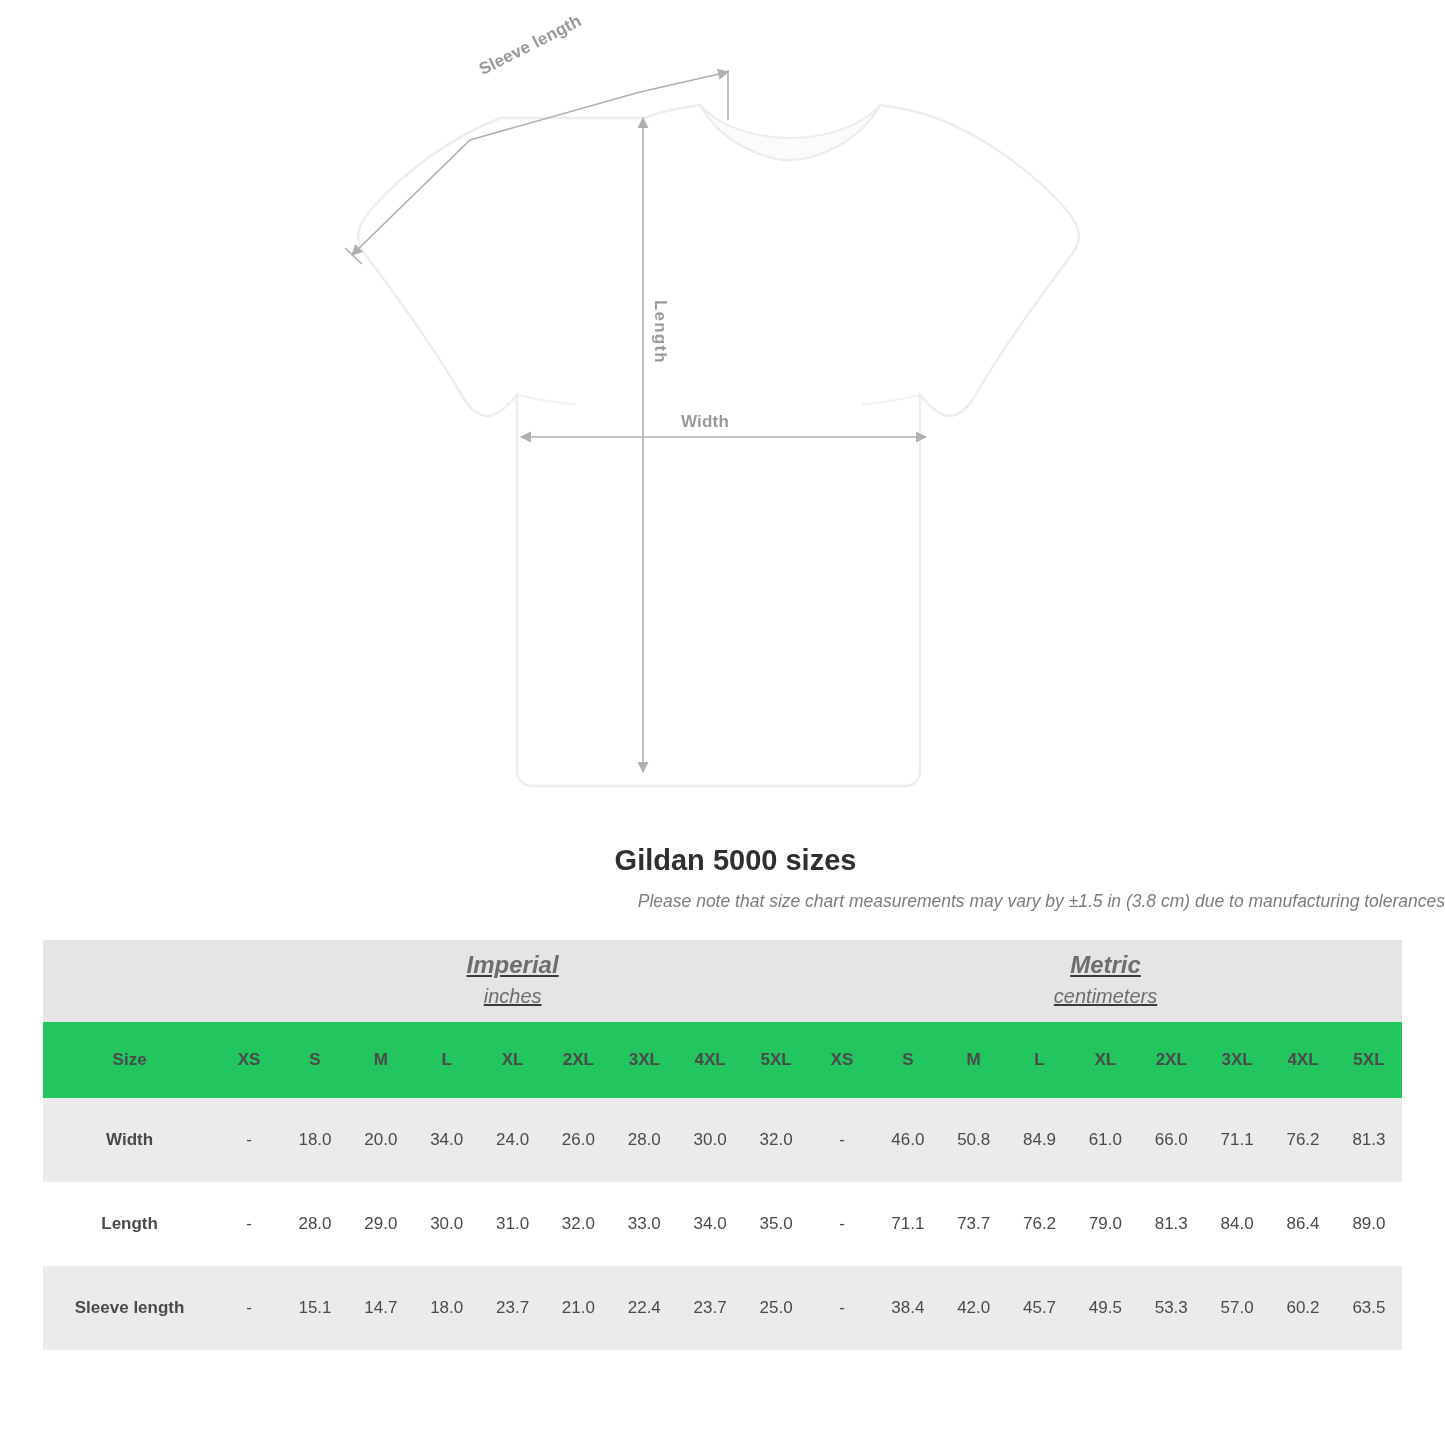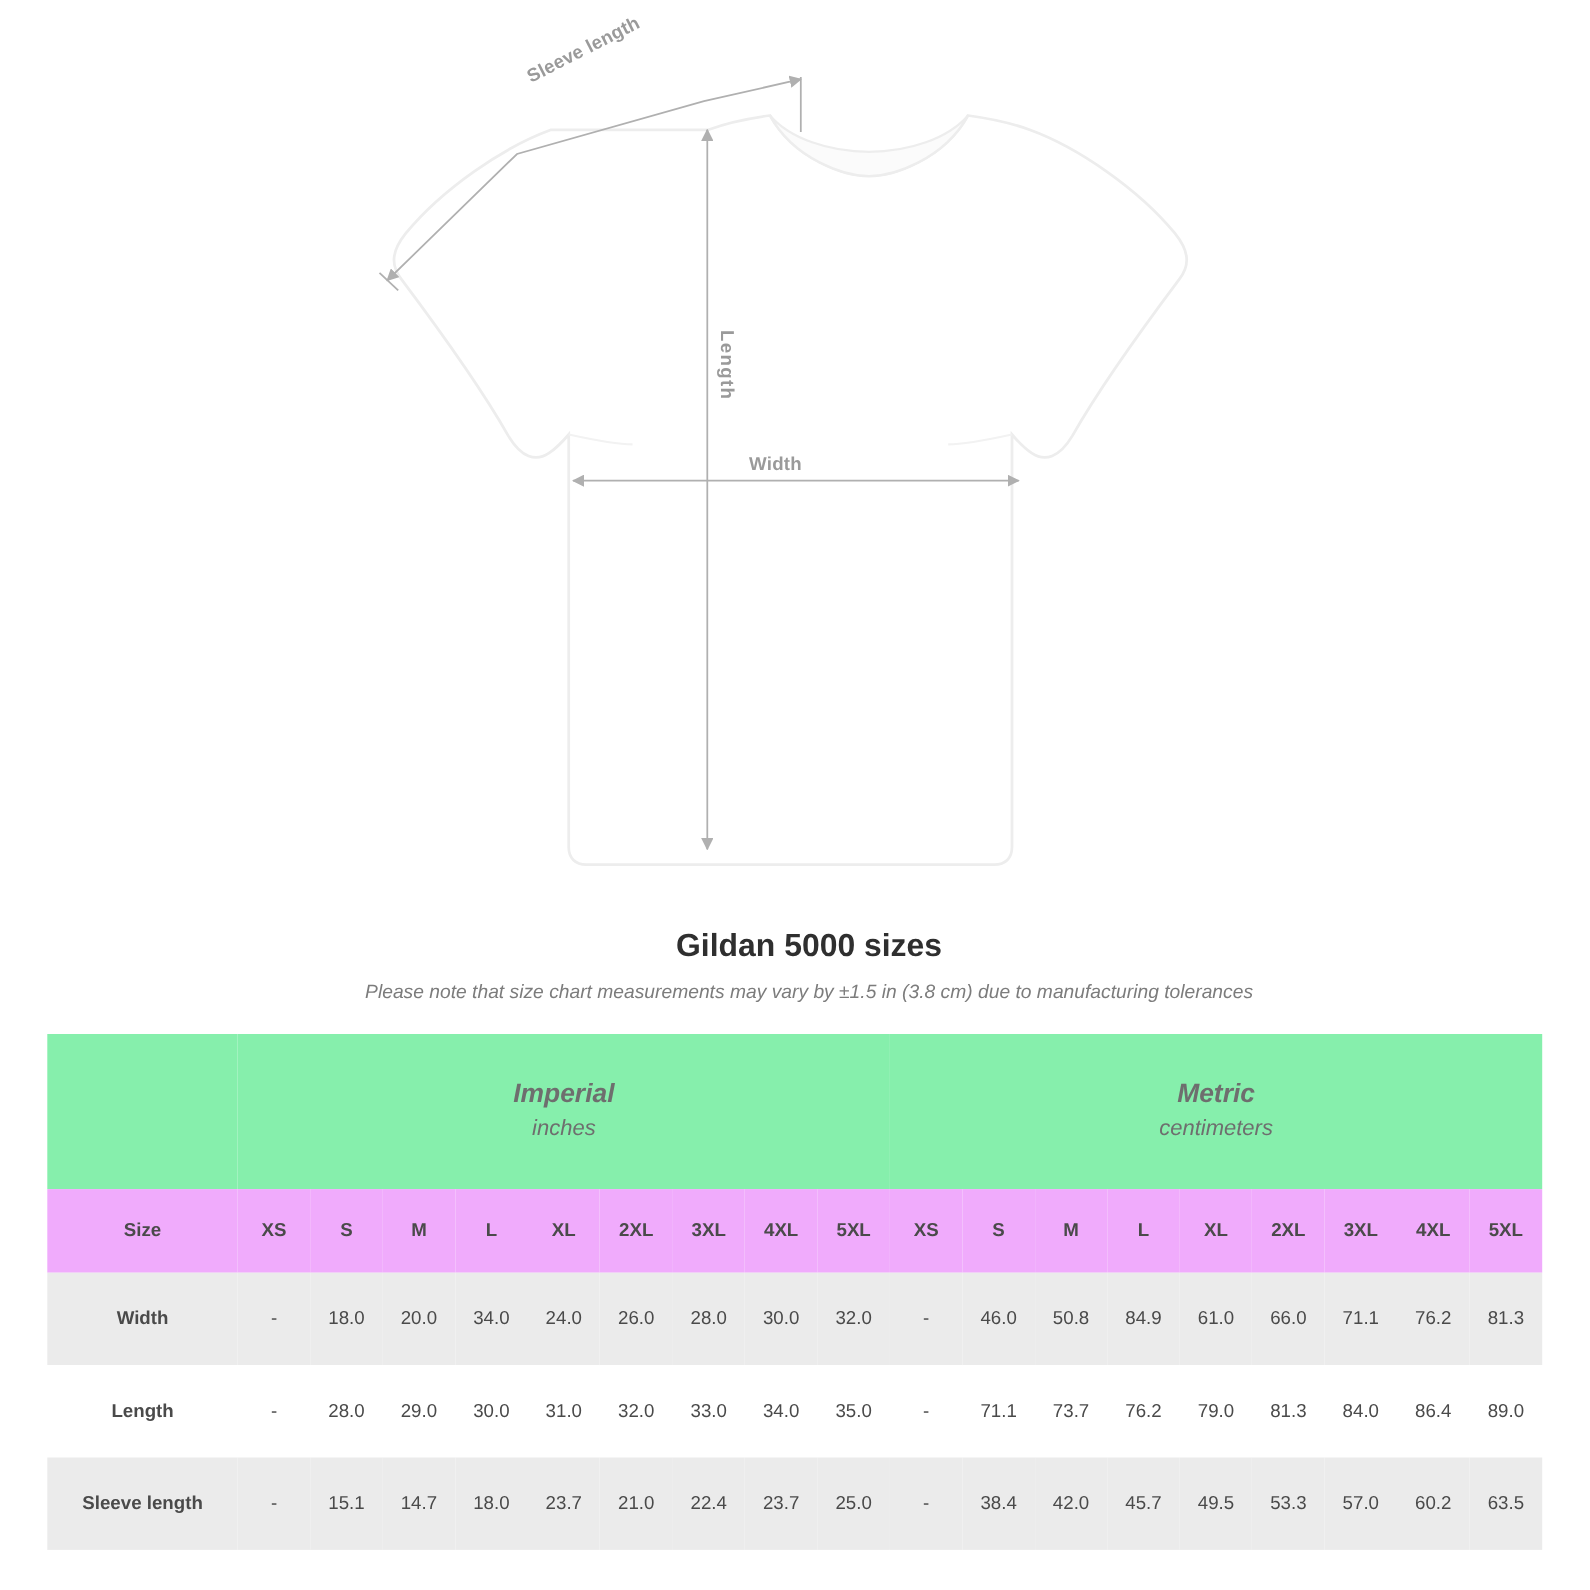--- a/index.html
+++ b/index.html
@@ -66,59 +66,61 @@
     font-size: 29px;
     font-weight: bold;
     color: #2f2f2f;
     margin: 0 0 14px 0;
   }
   .chart-note {
     font-size: 17.5px;
     font-style: italic;
     color: #7c7c7c;
     margin: 0;
+    text-align: right;
   }
 
   
   .table-wrap {
     margin-top: 28px;
     padding: 0 43px;
   }
   table.sizes {
     border-collapse: collapse;
     width: 1359px;
     table-layout: fixed;
   }
   table.sizes th, table.sizes td {
     text-align: center;
     vertical-align: middle;
     font-size: 17px;
     color: #4a4a4a;
     border: none;
   }
   .unit-head {
-    height: 141px;
-    background: #86efac;
+    height: 82px;
+    background: #e5e5e5;
+    text-decoration: underline;
   }
   .unit-head .unit-name {
     font-size: 24px;
     font-style: italic;
     font-weight: bold;
     color: #6e6e6e;
     line-height: 1.25;
   }
   .unit-head .unit-sub {
     font-size: 20px;
     font-style: italic;
     color: #6e6e6e;
     line-height: 1.6;
   }
   .row-head {
     height: 76px;
-    background: #f0abfc;
+    background: #22c55e;
   }
   .row-head td {
     font-weight: bold;
     font-size: 18px;
     color: #3d3d3d;
   }
   tr.band-gray td {
     background: #ebebeb;
   }
   tr.band-white td {

